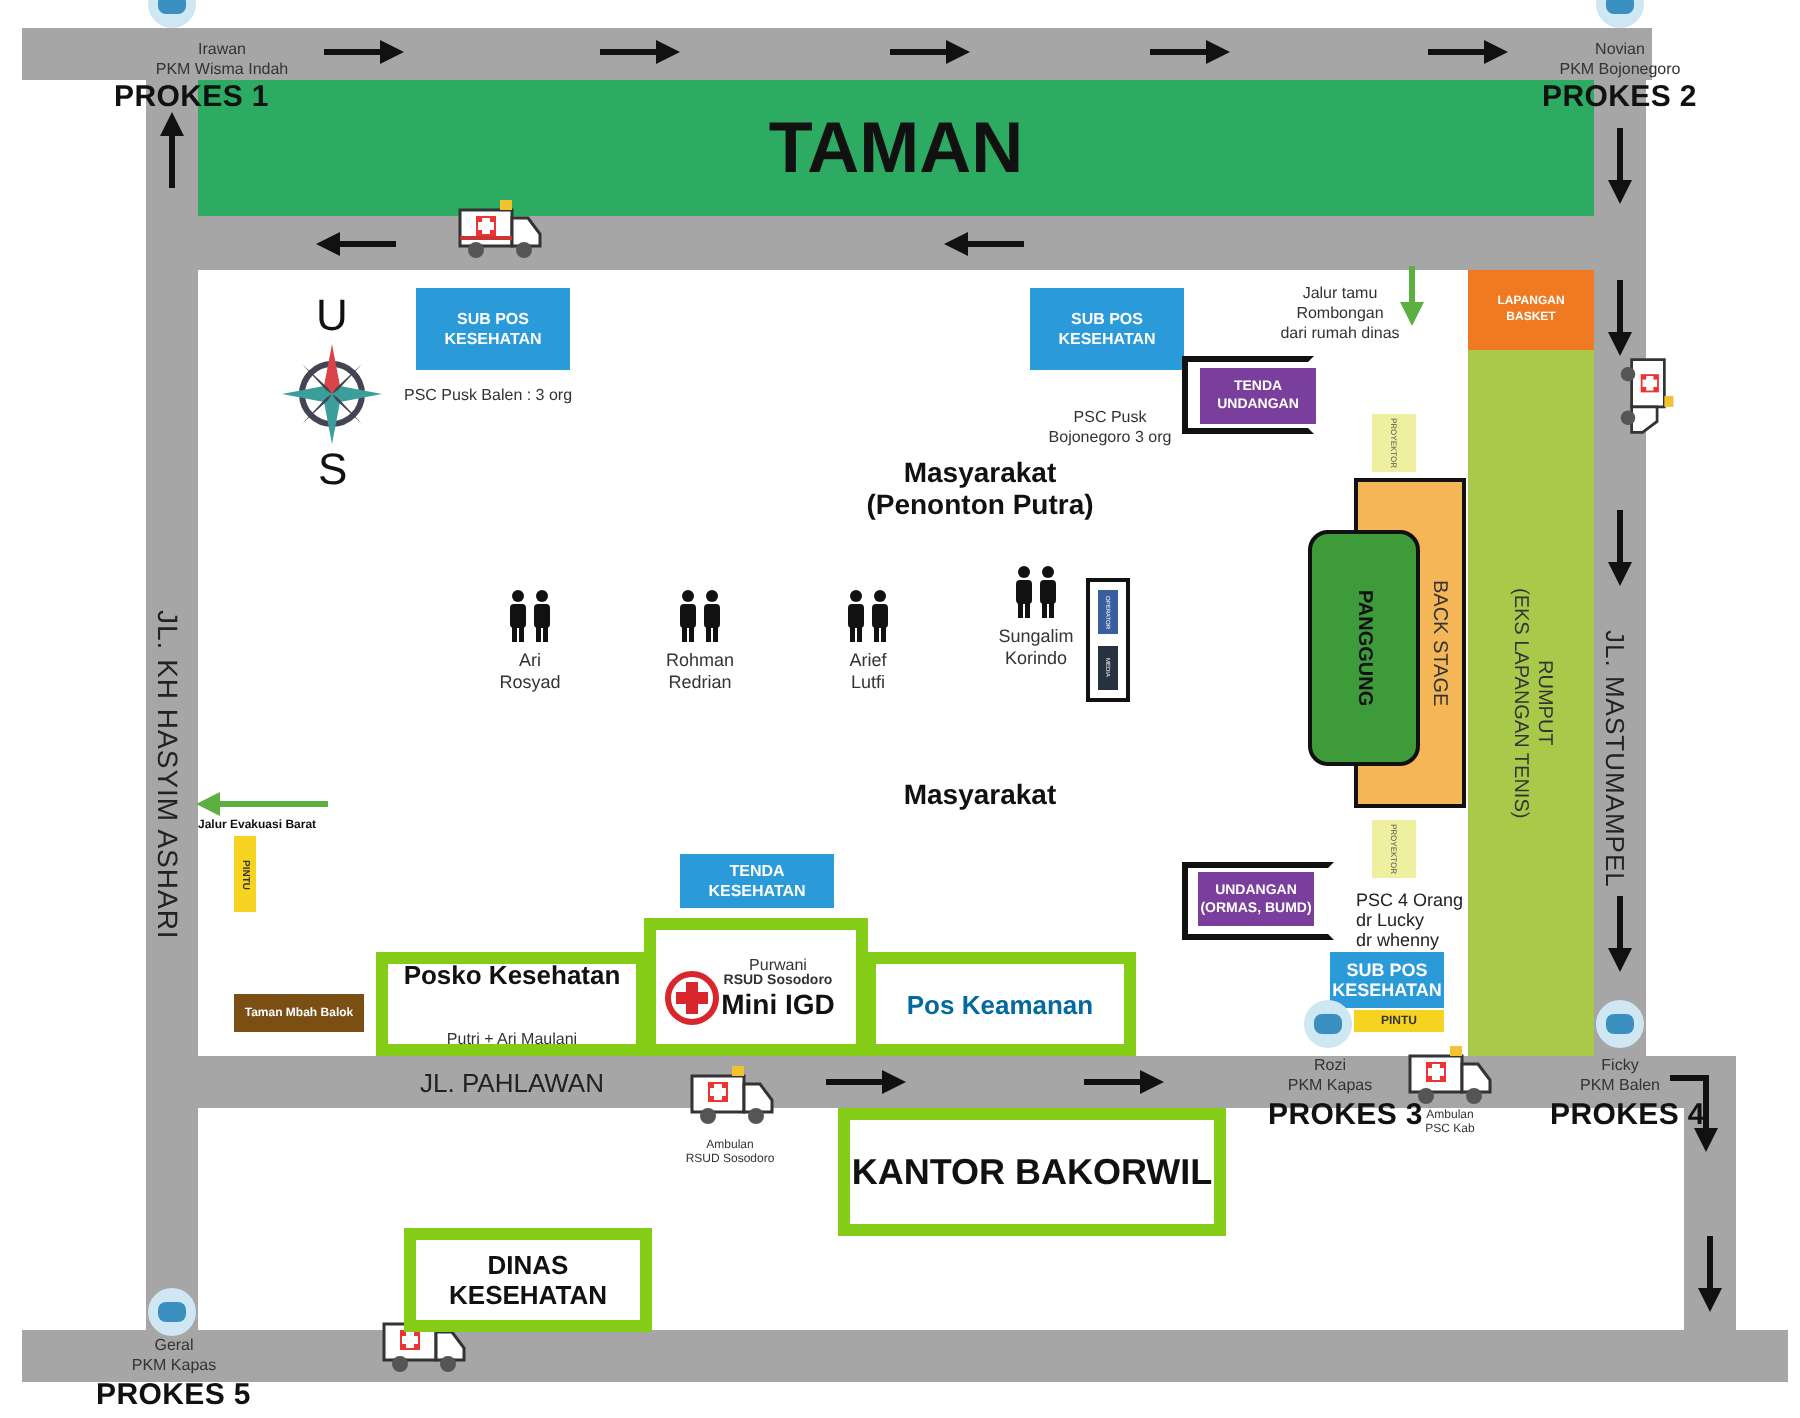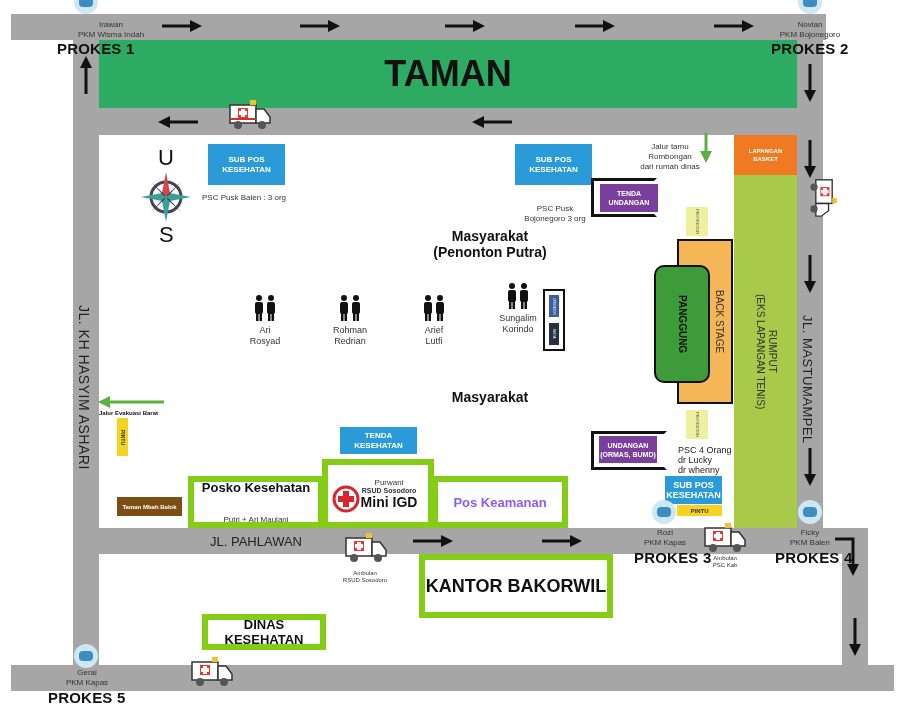--- a/index.html
+++ b/index.html
@@ -355,21 +355,21 @@
   <div style="font-size:8px;color:#333;margin-left:22px;">Purwani</div>
   <div style="font-size:7px;font-weight:bold;color:#333;margin-left:22px;">RSUD Sosodoro</div>
   <div style="font-weight:bold;font-size:14px;color:#111;margin-left:22px;">Mini IGD</div>
   <svg class="abs" style="left:4px;top:20px" width="28" height="28" viewBox="0 0 28 28">
       <circle cx="14" cy="14" r="12" fill="#fff" stroke="#d9262c" stroke-width="3"></circle>
       <rect x="11" y="6" width="6" height="16" fill="#d9262c"></rect>
       <rect x="6" y="11" width="16" height="6" fill="#d9262c"></rect>
     </svg>
 </div>
 <div class="building" style="left:432px;top:476px;width:136px;height:52px;box-sizing:border-box;">
-  <div style="font-weight:bold;font-size:13px;color:#8b5cf6;">Pos Keamanan</div>
+  <div style="font-weight:bold;font-size:13px;color:#0369a1;">Pos Keamanan</div>
 </div>
 
 <div class="bracket" style="left:591px;top:431px;width:70px;height:33px;border-right-color:transparent;"></div>
 <div class="purple-box" style="left:599px;top:436px;width:58px;height:27px;">
   <div>
       <div>UNDANGAN</div>
       <div>(ORMAS, BUMD)</div>
     </div>
 </div>
 
@@ -410,21 +410,21 @@
 
 <div class="abs txt-c" style="left:330px;top:570px;width:70px;font-size:6px;color:#333;line-height:7px;">
   <div>Ambulan</div>
   <div>RSUD Sosodoro</div>
 </div>
 
 <div class="building" style="left:419px;top:554px;width:194px;height:64px;box-sizing:border-box;">
   <div style="font-weight:bold;font-size:18px;color:#111;">KANTOR BAKORWIL</div>
 </div>
 
-<div class="building" style="left:202px;top:614px;width:124px;height:36px;box-sizing:border-box;">
+<div class="building" style="left:202px;top:614px;width:124px;height:52px;box-sizing:border-box;">
   <div style="font-weight:bold;font-size:13px;color:#111;line-height:15px;">DINAS</div>
   <div style="font-weight:bold;font-size:13px;color:#111;line-height:15px;">KESEHATAN</div>
 </div>
 
 <div class="badge-round" style="left:74px;top:644px;">
     <span></span>
   </div>
 <div class="abs txt-c small" style="left:52px;top:668px;width:70px;">
   <div>Geral</div>
   <div>PKM Kapas</div>

